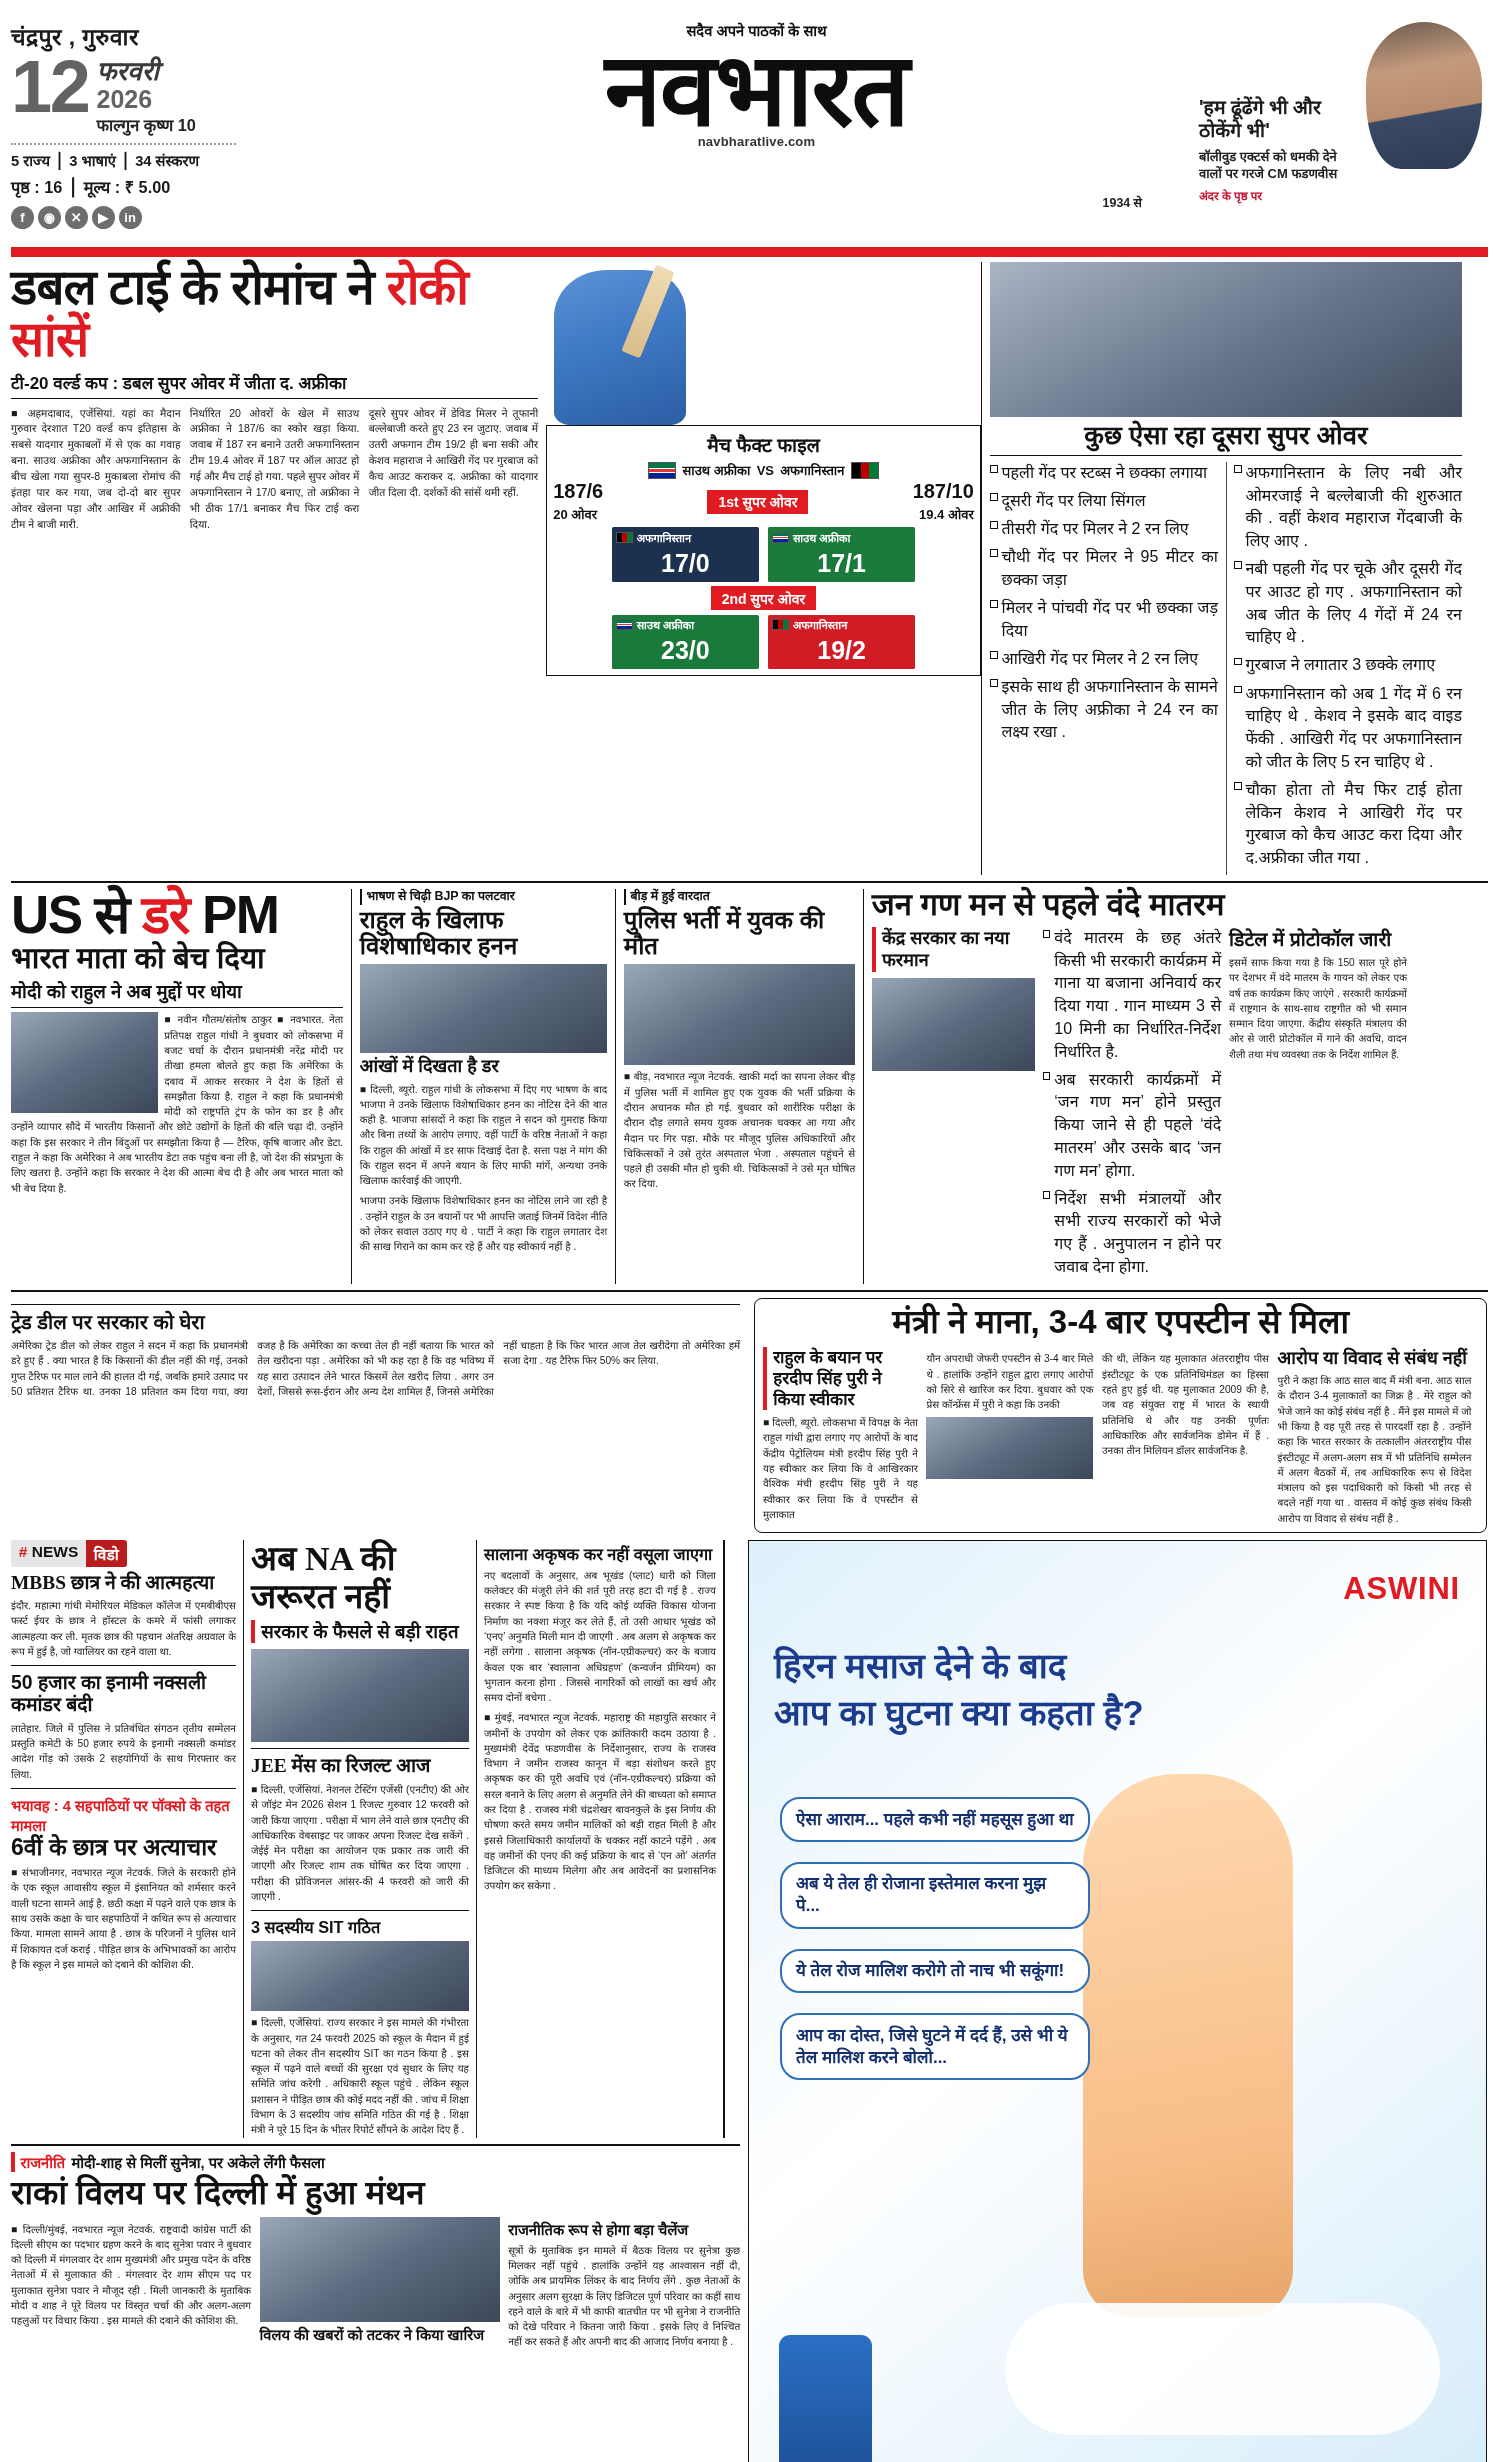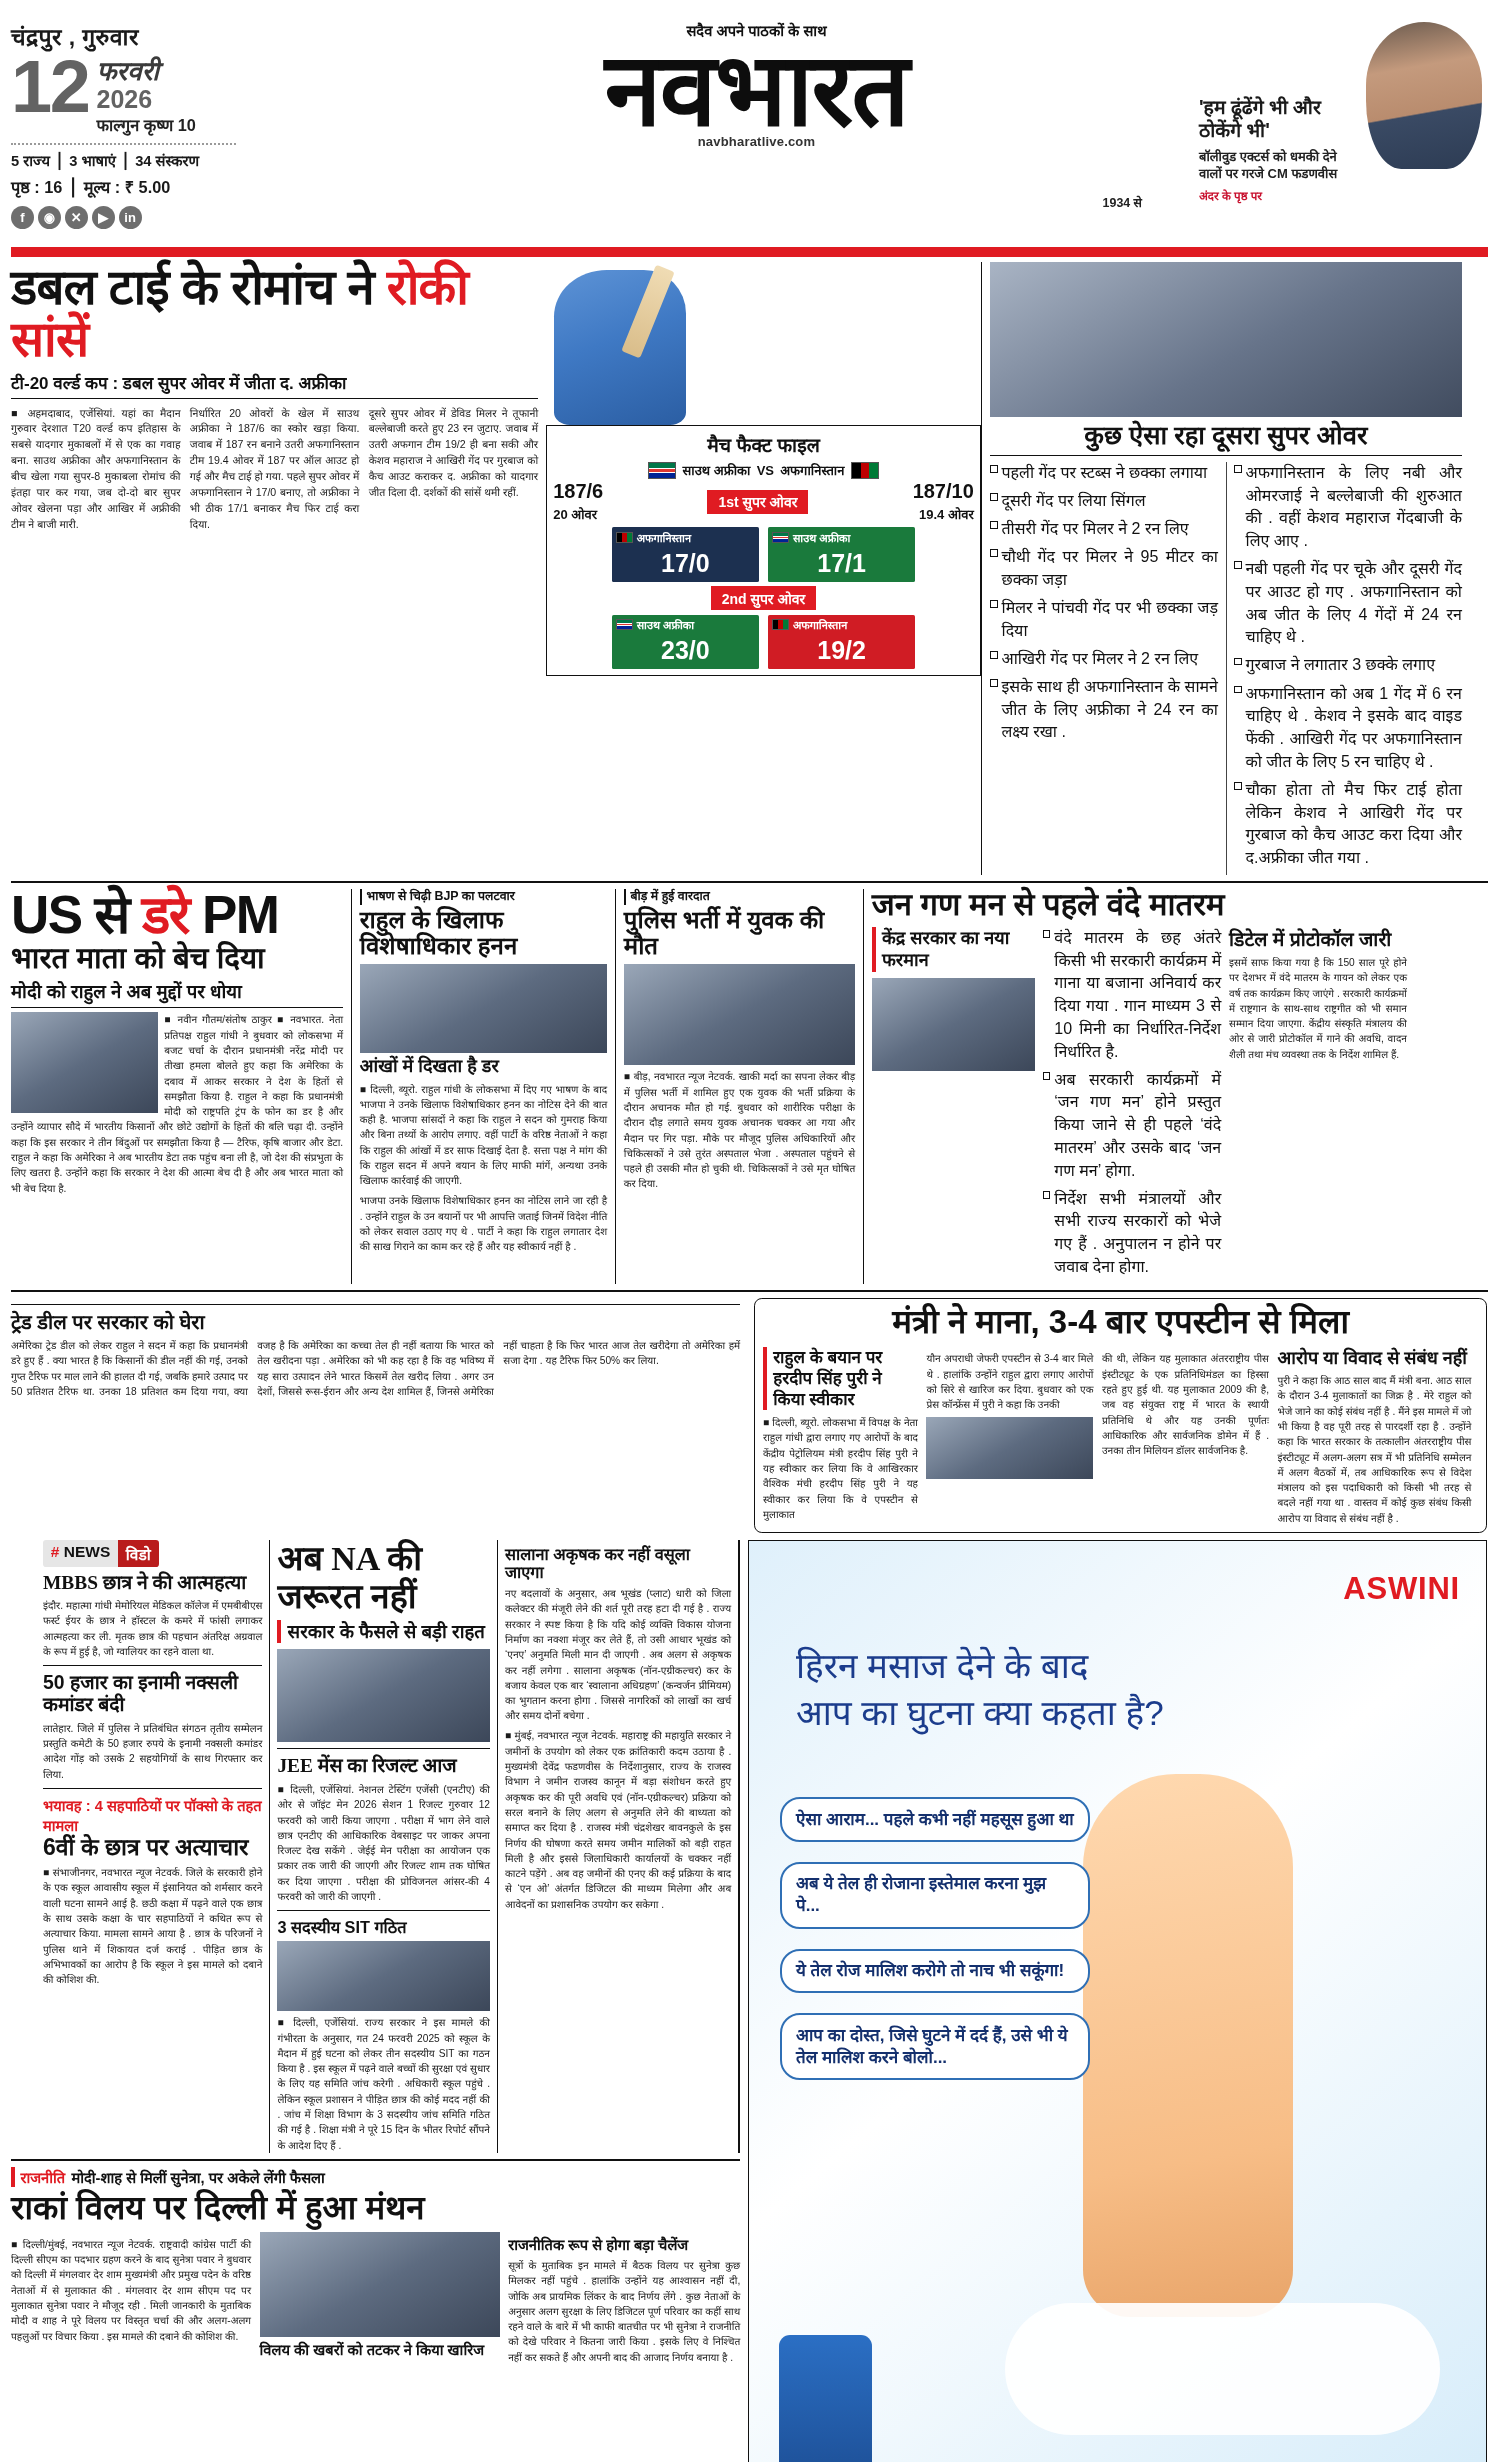--- a/index.html
+++ b/index.html
@@ -111,37 +111,37 @@
 
   
   .row3 { display: flex; margin-top: 6.2px; }
   .r3-left { width: 737px; padding-right: 7.8px; }
   .r3-right { width: 739px; padding-left: 6.2px; }
   .box-min { border: 1.6px solid #111; border-radius: 7.8px; padding: 6.2px 7.8px; }
   .hl-min { font-size: 33px; font-weight: 900; text-align: center; line-height: 1.06; }
 
   
   .row4 { display: flex; margin-top: 7px; }
-  .r4-col1 { width: 233px; padding-right: 7px; border-right: 1.6px solid #111; margin-left: 32px; }
+  .r4-col1 { width: 233px; padding-right: 7px; border-right: 1.6px solid #111; }
   .r4-col2 { width: 233px; padding: 0 7px; border-right: 1.6px solid #111; }
   .r4-col3 { width: 248px; padding: 0 7px; border-right: 2.3px solid #111;}
   .newstag { display: inline-flex; border-radius: 3.1px; overflow: hidden; font-size: 15.5px; font-weight: 800; }
   .newstag .a { background: #e6e6e6; color: #111; padding: 2.3px 7.8px; }
   .newstag .a .h { color: #e01b22; }
   .newstag .b { background: #b91c1c; color: #fff; padding: 2.3px 7.8px; text-align: center; }
   .hl-sm { font-size: 19.4px; font-weight: 700; line-height: 1.12; margin-top: 4.7px; }
   .hl-sm.serif { font-family: "Liberation Serif", serif; }
   .hl-28 { font-size: 23px; font-weight: 900; line-height: 1.1; }
   .tagline-red { color: #e01b22; font-weight: 800; font-size: 14.7px; }
   .divline { border-top: 1.6px solid #111; margin: 6.2px 0; }
 
   .adbox { width: 739px; border: 1.6px solid #111; position: relative; overflow: hidden;
            background: linear-gradient(140deg,#dff0fb 0%,#ffffff 40%,#cfe9f9 100%); }
   .ad-brand { position: absolute; right: 26px; top: 29.5px; color: #e01b22; font-size: 31px; font-weight: 900; letter-spacing: 0.8px;}
-  .ad-h { position: absolute; left: 47px; top: 101px; color: #1b3c8c; font-size: 35px; font-weight: 400; line-height: 1.35; width: 481px;}
+  .ad-h { position: absolute; left: 25px; top: 101px; color: #1b3c8c; font-size: 35px; font-weight: 700; line-height: 1.35; width: 481px;}
   .ad-bubbles { position: absolute; left: 31px; top: 256px; width: 310px; }
   .bub { background: #fff; border: 2.3px solid #2f6fb5; border-radius: 20px; padding: 9.3px 14px;
          font-size: 17px; font-weight: 800; color: #14306e; margin-bottom: 20px; line-height: 1.3; }
   .ad-leg { position: absolute; left: 334px; top: 233px; width: 210px; height: 543px;
             background: linear-gradient(170deg,#ffd9b0,#f7bd86 70%,#e8a469); border-radius: 93px 93px 47px 47px; }
   .ad-cloud { position: absolute; left: 256px; bottom: 210px; width: 435px; height: 132px; background: #fff; border-radius: 70px; opacity:.92;}
   .ad-bottom { position: absolute; left: 0; right: 0; bottom: 0; background: #0a57a8; padding: 14px 0 0; }
   .ad-logo { color: #fff; font-size: 26px; font-weight: 900; padding-left: 43px; line-height: 1.18; }
   .ad-red { background: #e01b22; color: #fff; text-align: center; padding: 6.2px 0 7.8px; margin-top: 7.8px; }
   .ad-red .l1 { font-size: 16.3px; font-weight: 700; }

